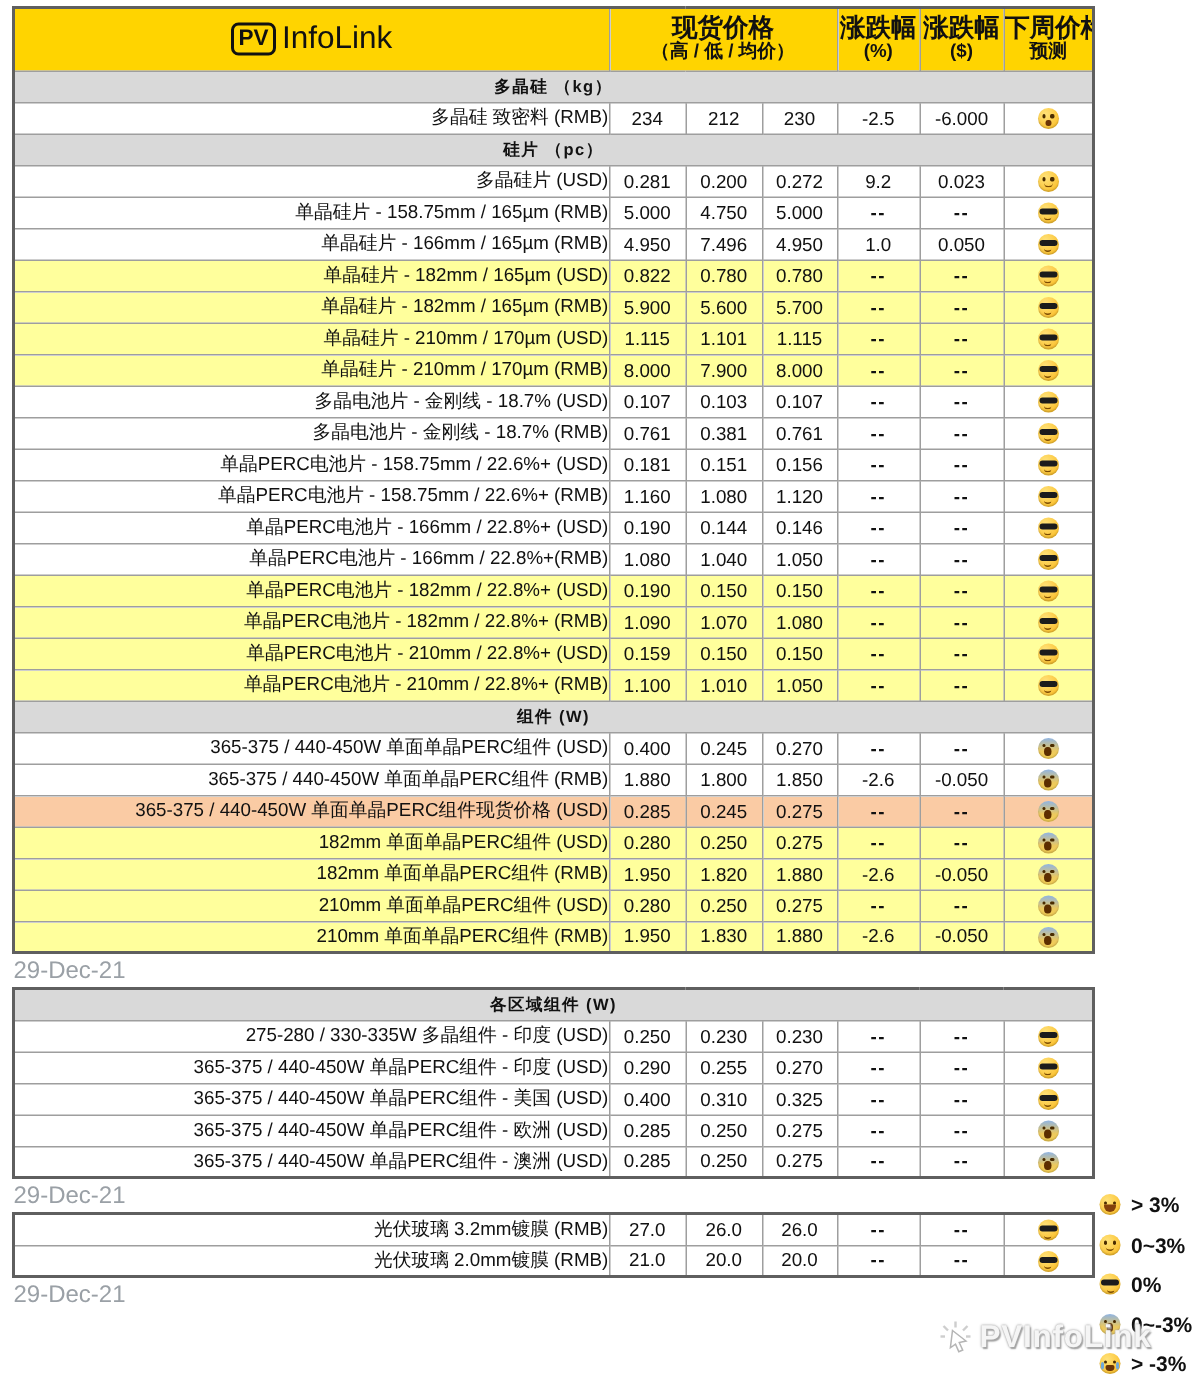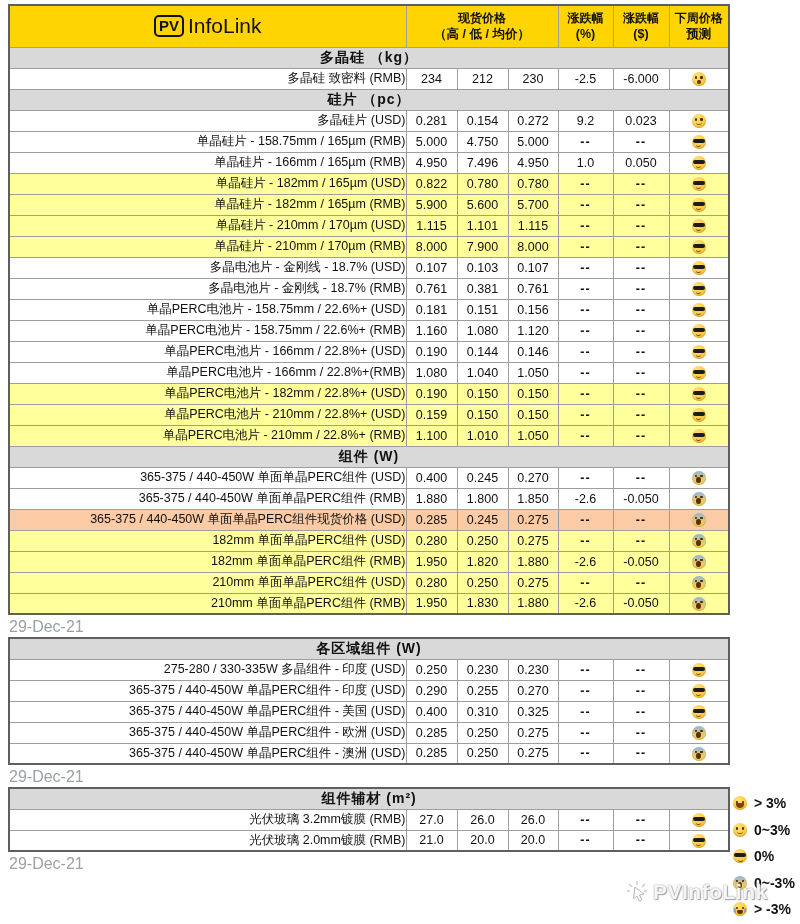--- a/index.html
+++ b/index.html
@@ -13,31 +13,31 @@
 
   table.price-table{
     table-layout:fixed;border-collapse:collapse;margin-left:8px;width:721px;
     border:2px solid #5f5f5f;background:#fff;
   }
   .price-table th,.price-table td{
     border:1px solid #9e9e9e;height:21px;padding:0;box-sizing:border-box;
     font-size:12.5px;color:#111;white-space:nowrap;overflow:hidden;vertical-align:middle;
   }
   .head-row th{background:var(--gold);height:42px;font-weight:bold;color:#111;text-align:center;}
-  .head-row .hl1{font-size:12px;line-height:17px;}
+  .head-row .hl1{font-size:17px;line-height:17px;}
   .head-row .hl2{font-size:12.5px;line-height:15px;}
   .logo-cell{text-align:center;}
   .logo-wrap{display:inline-flex;align-items:center;gap:4px;}
   .logo-box{
     display:inline-block;border:2.5px solid #111;border-radius:5px;
     font-weight:bold;font-size:15px;padding:1px 3px;line-height:16px;color:#111;
   }
   .logo-text{font-weight:normal;font-size:21px;letter-spacing:0px;color:#111;}
 
-  td.section-cell{background:var(--sectionbg);font-weight:bold;text-align:center;font-size:14px;letter-spacing:1px;}
+  td.section-cell{background:var(--sectionbg);font-weight:bold;text-align:center;font-size:11px;letter-spacing:1px;}
   td.name-cell{text-align:right;padding-left:5px;}
   td.num-cell{text-align:center;}
   td.emoji-cell{text-align:center;}
   tr.row-yellow td{background:var(--rowyellow);}
   tr.row-orange td{background:var(--roworange);}
   .val-up{color:var(--upgreen);}
   .val-down{color:var(--downred);}
   .val-flat{color:#4a4a4a;font-weight:bold;letter-spacing:1px;}
 
   .date-line{margin:3px 0 6px 9px;font-size:16px;color:#9aa0a6;height:13px;}
@@ -133,21 +133,21 @@
         <td class="emoji-cell"><span class="emo e-open">
     <span class="eye l"></span><span class="eye r"></span>
     <span class="mouth"></span></span></td>
       </tr>
         <tr>
       <td class="section-cell" colspan="7">硅片 （pc）</td>
         </tr>
         <tr class="">
         <td class="name-cell">多晶硅片 (USD)</td>
         <td class="num-cell">0.281</td>
-        <td class="num-cell">0.154</td>
+        <td class="num-cell">0.200</td>
         <td class="num-cell">0.272</td>
         <td class="num-cell val-up">9.2</td>
         <td class="num-cell val-up">0.023</td>
         <td class="emoji-cell"><span class="emo e-smile">
     <span class="eye l"></span><span class="eye r"></span>
     <span class="mouth"></span></span></td>
       </tr>
         <tr class="">
         <td class="name-cell">单晶硅片 - 158.75mm / 165µm (RMB)</td>
         <td class="num-cell">5.000</td>
@@ -278,20 +278,31 @@
         <td class="num-cell val-flat">--</td>
         <td class="emoji-cell"><span class="emo e-cool">
     <span class="glasses"></span>
     <span class="mouth"></span></span></td>
       </tr>
         <tr class="row-yellow">
         <td class="name-cell">单晶PERC电池片 - 182mm / 22.8%+ (USD)</td>
         <td class="num-cell">0.190</td>
         <td class="num-cell">0.150</td>
         <td class="num-cell">0.150</td>
+        <td class="num-cell val-flat">--</td>
+        <td class="num-cell val-flat">--</td>
+        <td class="emoji-cell"><span class="emo e-cool">
+    <span class="glasses"></span>
+    <span class="mouth"></span></span></td>
+      </tr>
+        <tr class="row-yellow">
+        <td class="name-cell">单晶PERC电池片 - 182mm / 22.8%+ (RMB)</td>
+        <td class="num-cell">1.090</td>
+        <td class="num-cell">1.070</td>
+        <td class="num-cell">1.080</td>
         <td class="num-cell val-flat">--</td>
         <td class="num-cell val-flat">--</td>
         <td class="emoji-cell"><span class="emo e-cool">
     <span class="glasses"></span>
     <span class="mouth"></span></span></td>
       </tr>
         <tr class="row-yellow">
         <td class="name-cell">单晶PERC电池片 - 210mm / 22.8%+ (USD)</td>
         <td class="num-cell">0.159</td>
         <td class="num-cell">0.150</td>
@@ -474,23 +485,20 @@
       <colgroup>
         <col style="width:397px">
         <col style="width:51px">
         <col style="width:51px">
         <col style="width:50px">
         <col style="width:55px">
         <col style="width:56px">
         <col style="width:60px">
       </colgroup>
       <tbody>
-        <tr>
-      <td class="section-cell" colspan="7">组件辅材 (m²)</td>
-        </tr>
         <tr class="">
         <td class="name-cell">光伏玻璃 3.2mm镀膜 (RMB)</td>
         <td class="num-cell">27.0</td>
         <td class="num-cell">26.0</td>
         <td class="num-cell">26.0</td>
         <td class="num-cell val-flat">--</td>
         <td class="num-cell val-flat">--</td>
         <td class="emoji-cell"><span class="emo e-cool">
     <span class="glasses"></span>
     <span class="mouth"></span></span></td>

